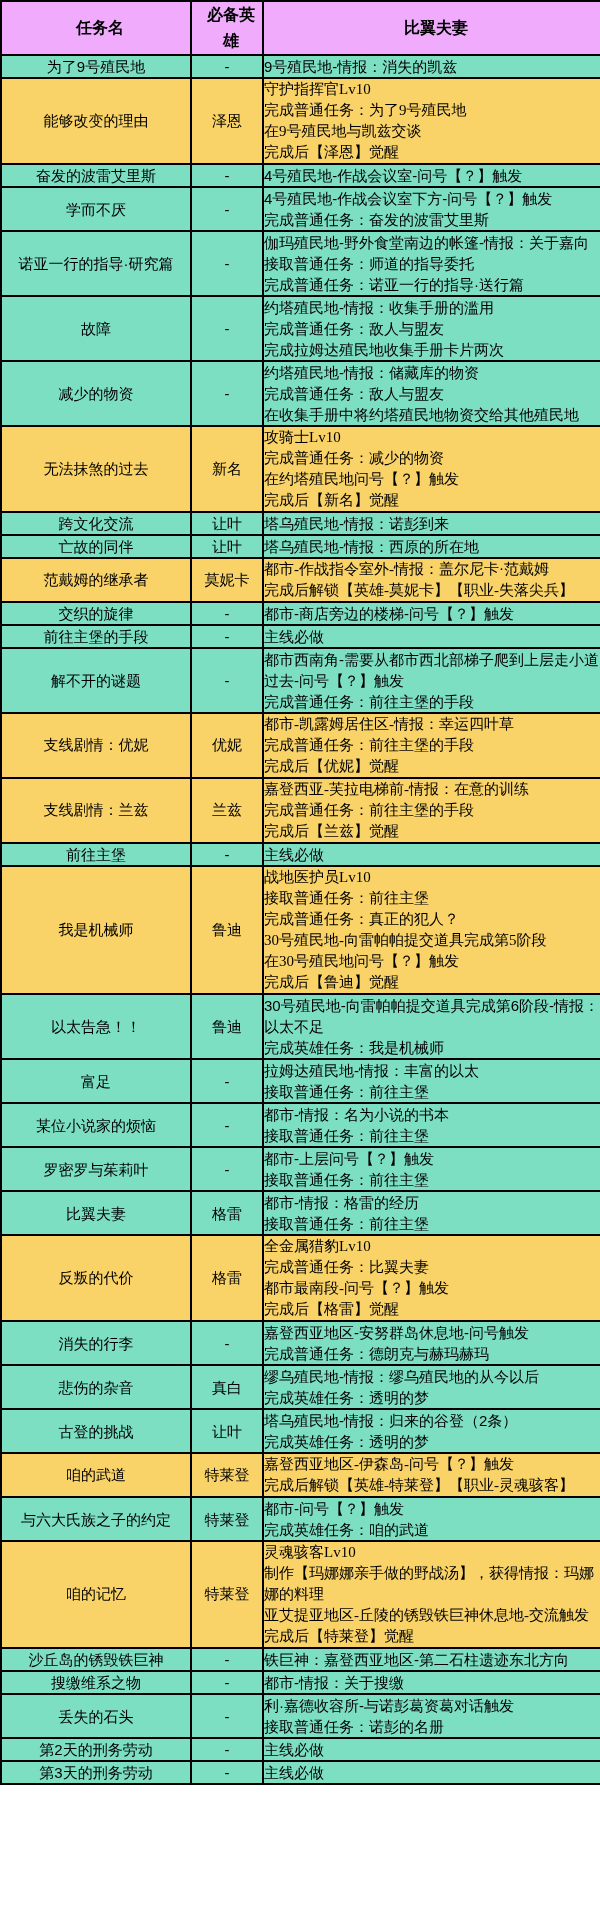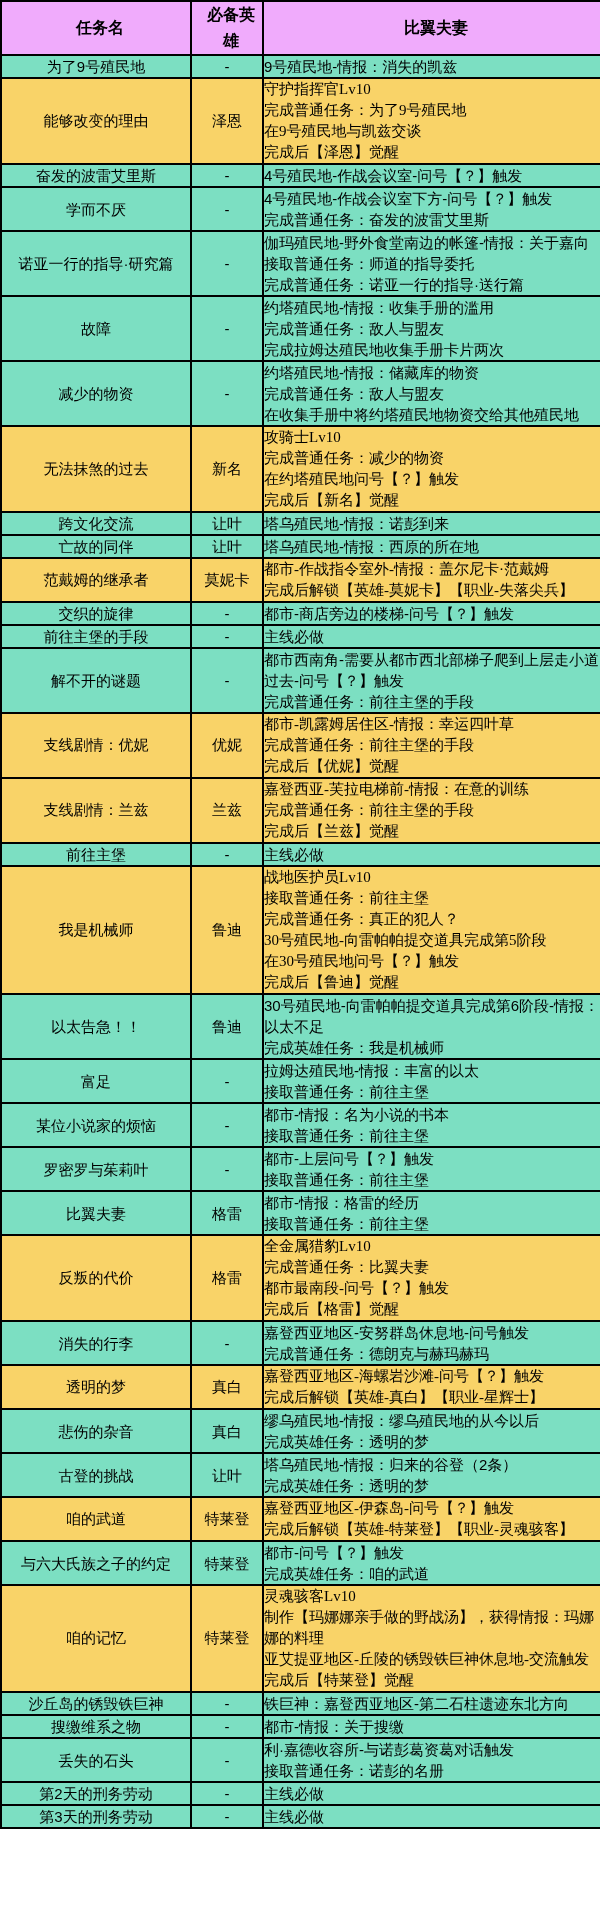--- a/index.html
+++ b/index.html
@@ -216,26 +216,20 @@
 完成普通任务：比翼夫妻
 都市最南段-问号【？】触发
 完成后【格雷】觉醒</td>
   </tr>
       <tr class="row-teal">
     <td class="c-name">消失的行李</td>
     <td class="c-hero">-</td>
     <td class="c-unlock">嘉登西亚地区-安努群岛休息地-问号触发
 完成普通任务：德朗克与赫玛赫玛</td>
   </tr>
-      <tr class="row-yellow">
-    <td class="c-name">透明的梦</td>
-    <td class="c-hero">真白</td>
-    <td class="c-unlock">嘉登西亚地区-海螺岩沙滩-问号【？】触发
-完成后解锁【英雄-真白】【职业-星辉士】</td>
-  </tr>
       <tr class="row-teal">
     <td class="c-name">悲伤的杂音</td>
     <td class="c-hero">真白</td>
     <td class="c-unlock">缪乌殖民地-情报：缪乌殖民地的从今以后
 完成英雄任务：透明的梦</td>
   </tr>
       <tr class="row-teal">
     <td class="c-name">古登的挑战</td>
     <td class="c-hero">让叶</td>
     <td class="c-unlock">塔乌殖民地-情报：归来的谷登（2条）

